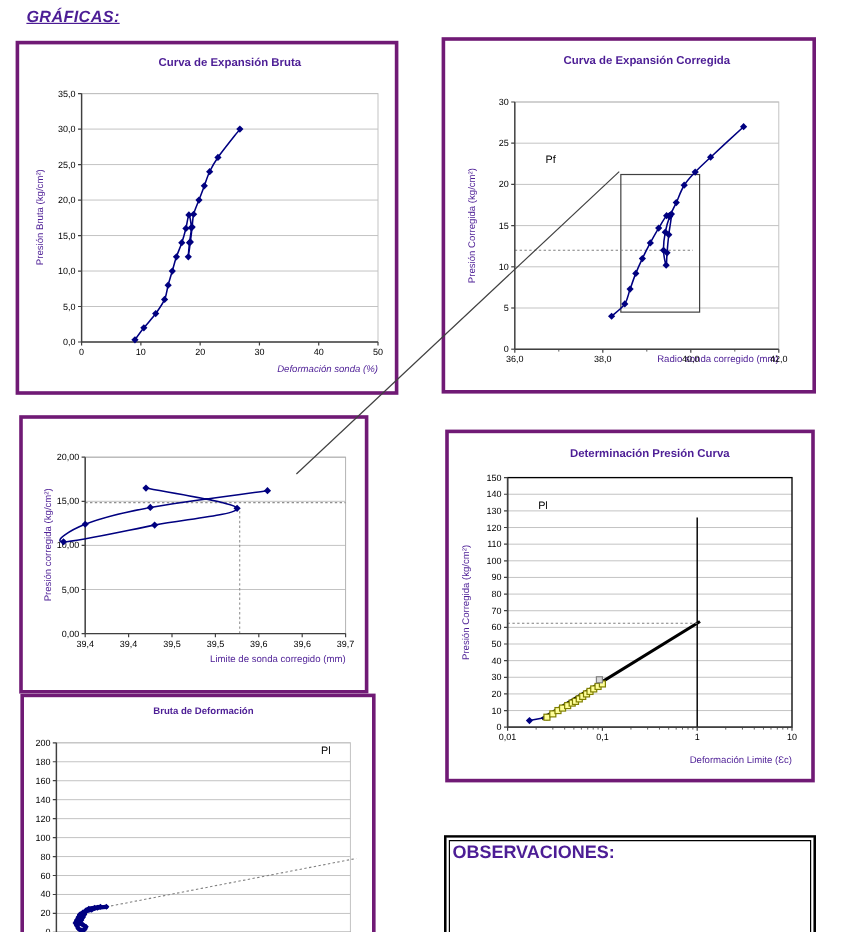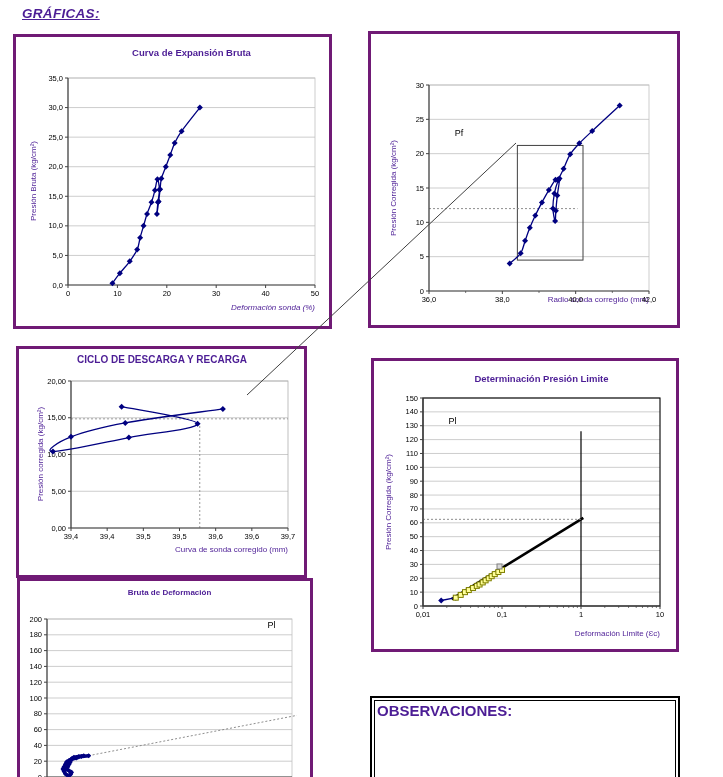--- a/index.html
+++ b/index.html
@@ -89,20 +89,21 @@
         <path d="M145.36599999999999,138.54285714285714L148.36599999999999,141.54285714285714L145.36599999999999,144.54285714285714L142.36599999999999,141.54285714285714Z" fill="#000080" stroke="none"></path>
         <path d="M149.812,126.71428571428572L152.812,129.71428571428572L149.812,132.71428571428572L146.812,129.71428571428572Z" fill="#000080" stroke="none"></path>
         <path d="M154.25799999999998,114.8857142857143L157.25799999999998,117.8857142857143L154.25799999999998,120.8857142857143L151.25799999999998,117.8857142857143Z" fill="#000080" stroke="none"></path>
         <path d="M158.704,103.05714285714285L161.704,106.05714285714285L158.704,109.05714285714285L155.704,106.05714285714285Z" fill="#000080" stroke="none"></path>
         <path d="M165.62,91.22857142857143L168.62,94.22857142857143L165.62,97.22857142857143L162.62,94.22857142857143Z" fill="#000080" stroke="none"></path>
         <path d="M183.898,67.57142857142858L186.898,70.57142857142858L183.898,73.57142857142858L180.898,70.57142857142858Z" fill="#000080" stroke="none"></path>
       </svg>
   </div>
 
   <div class="chartbox" style="left:368px;top:31px;width:306px;height:291px;">
+    <div class="ctitle" style="left:58px;top:11px;width:220px;font-size:9.5px;">Curva de Expansión Corregida</div>
     <div class="ylab" style="left:22px;top:154px;">Presión Corregida (kg/cm²)</div>
     <div class="xlab" style="left:58px;top:261px;width:220px;">Radio sonda corregido (mm)</div>
     <svg class="plot" width="306" height="291" viewBox="0 0 306 291">
         <line x1="58" y1="222.66666666666669" x2="278" y2="222.66666666666669" stroke="#c0c0c0" stroke-width="0.8"></line>
         <line x1="58" y1="188.33333333333334" x2="278" y2="188.33333333333334" stroke="#c0c0c0" stroke-width="0.8"></line>
         <line x1="58" y1="154" x2="278" y2="154" stroke="#c0c0c0" stroke-width="0.8"></line>
         <line x1="58" y1="119.66666666666669" x2="278" y2="119.66666666666669" stroke="#c0c0c0" stroke-width="0.8"></line>
         <line x1="58" y1="85.33333333333331" x2="278" y2="85.33333333333331" stroke="#c0c0c0" stroke-width="0.8"></line>
         <line x1="58" y1="51" x2="278" y2="51" stroke="#c0c0c0" stroke-width="0.8"></line>
         <rect x="58" y="51" width="220" height="206" fill="none" stroke="#c0c0c0" stroke-width="0.8"></rect>
@@ -154,23 +155,22 @@
         <path d="M192.56666666666672,131.7733333333333L195.56666666666672,134.7733333333333L192.56666666666672,137.7733333333333L189.56666666666672,134.7733333333333Z" fill="#000080" stroke="none"></path>
         <path d="M199.1666666666667,117.35333333333332L202.1666666666667,120.35333333333332L199.1666666666667,123.35333333333332L196.1666666666667,120.35333333333332Z" fill="#000080" stroke="none"></path>
         <path d="M208.33333333333337,106.36666666666667L211.33333333333337,109.36666666666667L208.33333333333337,112.36666666666667L205.33333333333337,109.36666666666667Z" fill="#000080" stroke="none"></path>
         <path d="M221.16666666666677,94.00666666666666L224.16666666666677,97.00666666666666L221.16666666666677,100.00666666666666L218.16666666666677,97.00666666666666Z" fill="#000080" stroke="none"></path>
         <path d="M248.66666666666677,68.6L251.66666666666677,71.6L248.66666666666677,74.6L245.66666666666677,71.6Z" fill="#000080" stroke="none"></path>
         <text x="83.66666666666677" y="101.8133333333333" font-size="9" fill="#000">Pf</text>
       </svg>
   </div>
 
   <div class="chartbox" style="left:16px;top:346px;width:285px;height:226px;">
-    <div class="ctitle" style="left:18px;top:5px;width:250px;font-size:10px;">CICLO DE DESCARGA Y RECARGA</div>
     <div class="ylab" style="left:21px;top:105px;">Presión corregida (kg/cm²)</div>
-    <div class="xlab" style="left:52px;top:196px;width:217px;">Curva de sonda corregido (mm)</div>
+    <div class="xlab" style="left:52px;top:196px;width:217px;">Limite de sonda corregido (mm)</div>
     <svg class="plot" width="285" height="226" viewBox="0 0 285 226">
         <line x1="52" y1="142.25" x2="269" y2="142.25" stroke="#c0c0c0" stroke-width="0.8"></line>
         <line x1="52" y1="105.5" x2="269" y2="105.5" stroke="#c0c0c0" stroke-width="0.8"></line>
         <line x1="52" y1="68.75" x2="269" y2="68.75" stroke="#c0c0c0" stroke-width="0.8"></line>
         <line x1="52" y1="32" x2="269" y2="32" stroke="#c0c0c0" stroke-width="0.8"></line>
         <rect x="52" y="32" width="217" height="147" fill="none" stroke="#b0b0b0" stroke-width="0.8"></rect>
         <line x1="52" y1="69.8525" x2="269" y2="69.8525" stroke="#909090" stroke-width="0.9" stroke-dasharray="2,2"></line>
         <line x1="180.75333333333467" y1="179" x2="180.75333333333467" y2="74.63000000000001" stroke="#909090" stroke-width="0.9" stroke-dasharray="2,2"></line>
         <line x1="52" y1="32" x2="52" y2="179" stroke="#404040" stroke-width="1.2"></line>
         <line x1="52" y1="179" x2="269" y2="179" stroke="#404040" stroke-width="1.2"></line>
@@ -203,21 +203,21 @@
         <path d="M106.25000000000128,70.89499999999998L109.25000000000128,73.89499999999998L106.25000000000128,76.89499999999998L103.25000000000128,73.89499999999998Z" fill="#000080" stroke="none"></path>
         <path d="M52,84.86L55,87.86L52,90.86L49,87.86Z" fill="#000080" stroke="none"></path>
         <path d="M33.91666666666795,99.56L36.91666666666795,102.56L33.91666666666795,105.56L30.91666666666795,102.56Z" fill="#000080" stroke="none"></path>
         <path d="M109.8666666666646,85.595L112.8666666666646,88.595L109.8666666666646,91.595L106.8666666666646,88.595Z" fill="#000080" stroke="none"></path>
         <path d="M178.58333333333462,71.63000000000001L181.58333333333462,74.63000000000001L178.58333333333462,77.63000000000001L175.58333333333462,74.63000000000001Z" fill="#000080" stroke="none"></path>
         <path d="M102.63333333333281,54.72500000000001L105.63333333333281,57.72500000000001L102.63333333333281,60.72500000000001L99.63333333333281,57.72500000000001Z" fill="#000080" stroke="none"></path>
       </svg>
   </div>
 
   <div class="chartbox" style="left:371px;top:358px;width:302px;height:288px;">
-    <div class="ctitle" style="left:49px;top:12px;width:237px;font-size:9.5px;">Determinación Presión Limite</div>
+    <div class="ctitle" style="left:49px;top:12px;width:237px;font-size:9.5px;">Determinación Presión Curva</div>
     <div class="ylab" style="left:14px;top:141px;">Presión Corregida (kg/cm²)</div>
     <div class="xlab" style="left:49px;top:268px;width:237px;">Deformación Limite (Ɛc)</div>
     <svg class="plot" width="302" height="288" viewBox="0 0 302 288">
         <line x1="49" y1="231.13333333333333" x2="286" y2="231.13333333333333" stroke="#c0c0c0" stroke-width="0.8"></line>
         <line x1="49" y1="217.26666666666665" x2="286" y2="217.26666666666665" stroke="#c0c0c0" stroke-width="0.8"></line>
         <line x1="49" y1="203.4" x2="286" y2="203.4" stroke="#c0c0c0" stroke-width="0.8"></line>
         <line x1="49" y1="189.53333333333333" x2="286" y2="189.53333333333333" stroke="#c0c0c0" stroke-width="0.8"></line>
         <line x1="49" y1="175.66666666666669" x2="286" y2="175.66666666666669" stroke="#c0c0c0" stroke-width="0.8"></line>
         <line x1="49" y1="161.8" x2="286" y2="161.8" stroke="#c0c0c0" stroke-width="0.8"></line>
         <line x1="49" y1="147.93333333333334" x2="286" y2="147.93333333333334" stroke="#c0c0c0" stroke-width="0.8"></line>

